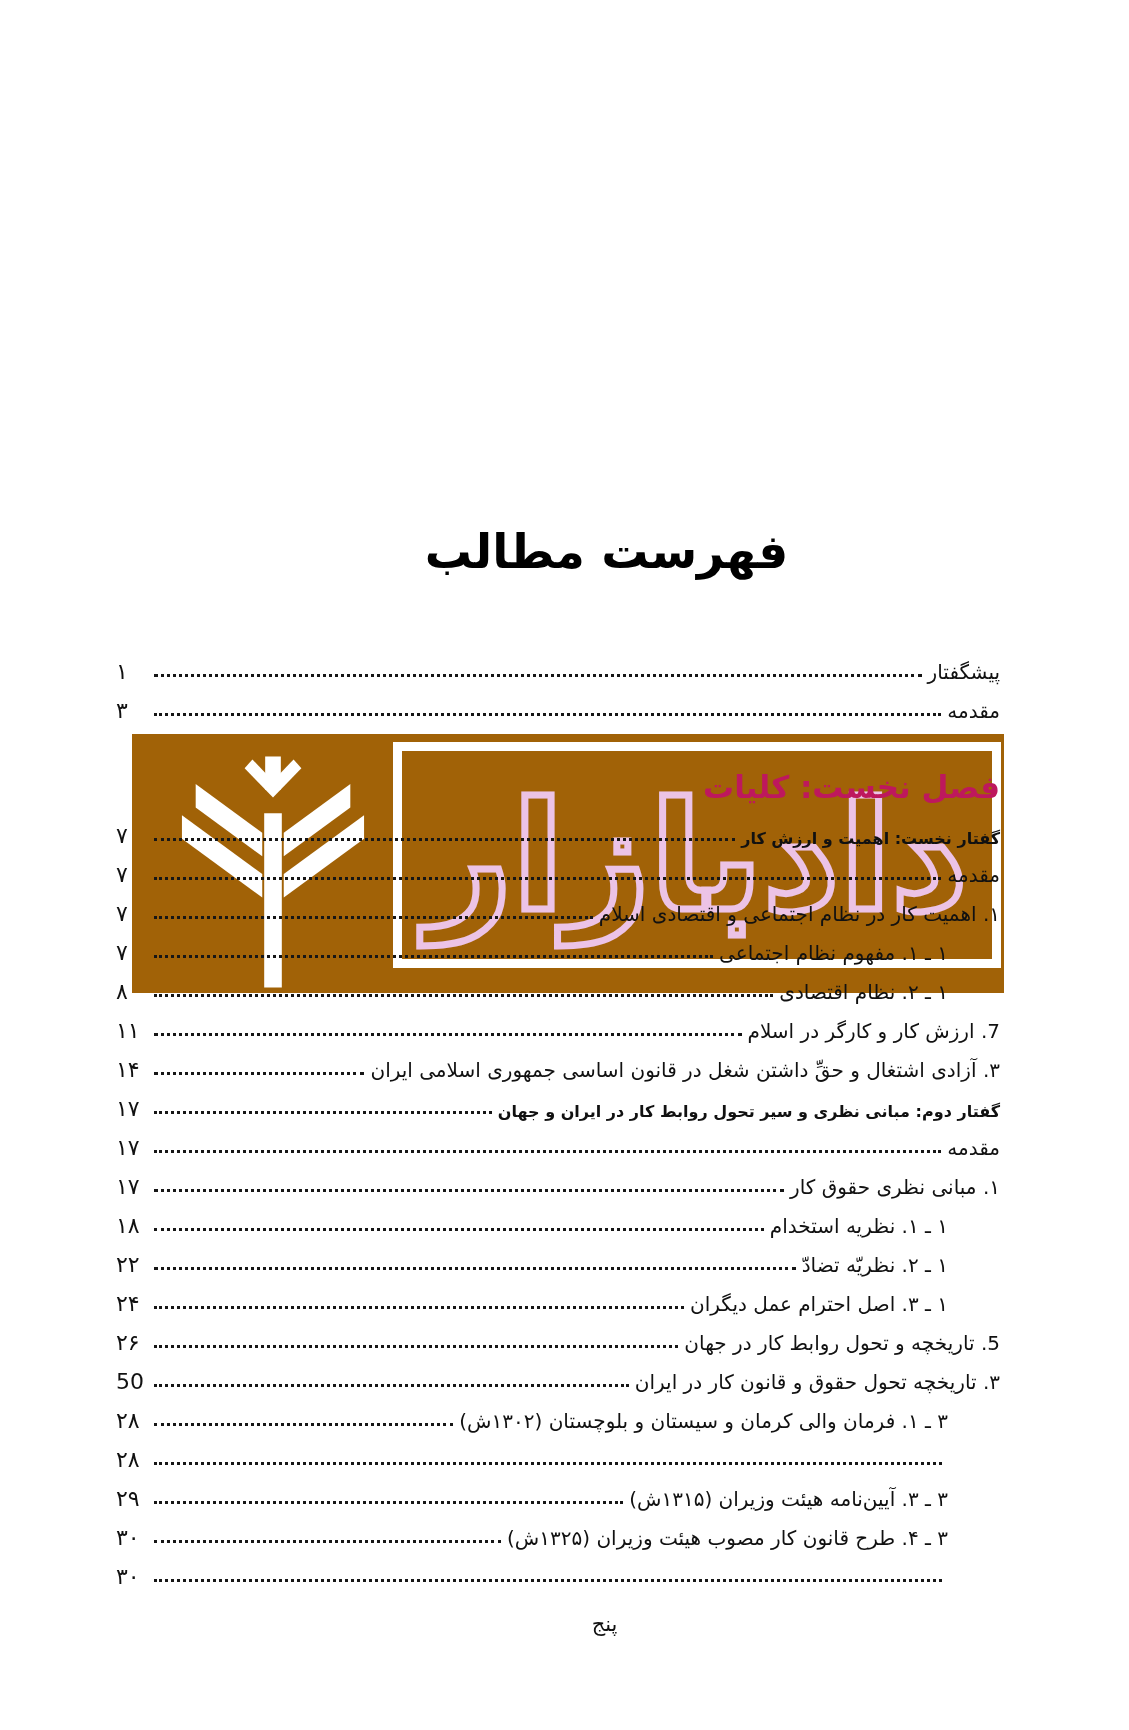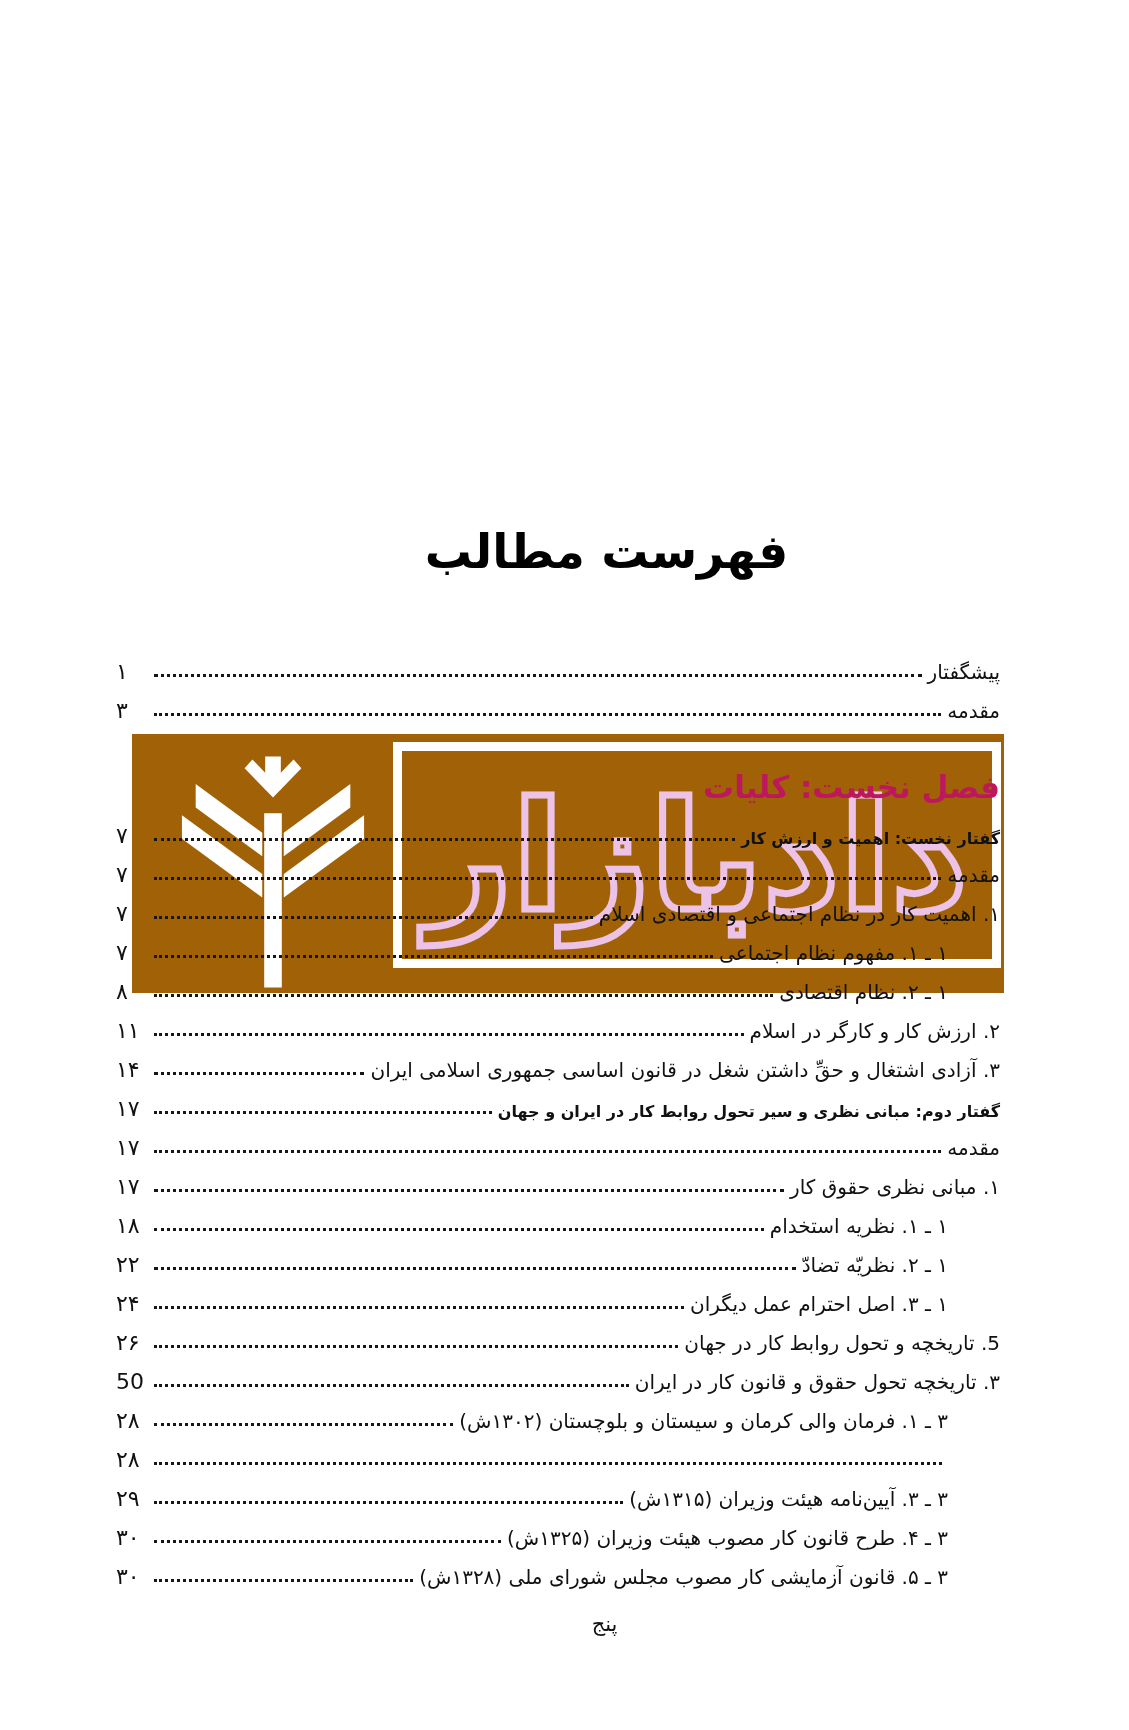--- a/index.html
+++ b/index.html
@@ -123,21 +123,21 @@
       <span class="label">۱ ـ ۱. مفهوم نظام اجتماعی</span>
       <span class="dots"></span>
       <span class="pagenum">۷</span>
     </div>
     <div class="row indent1">
       <span class="label">۱ ـ ۲. نظام اقتصادی</span>
       <span class="dots"></span>
       <span class="pagenum">۸</span>
     </div>
     <div class="row">
-      <span class="label">۲. ارزش کار و کارگر در اسلام</span>
+      <span class="label">7. ارزش کار و کارگر در اسلام</span>
       <span class="dots"></span>
       <span class="pagenum">۱۱</span>
     </div>
     <div class="row">
       <span class="label">۳. آزادی اشتغال و حقِّ داشتن شغل در قانون اساسی جمهوری اسلامی ایران</span>
       <span class="dots"></span>
       <span class="pagenum">۱۴</span>
     </div>
     <div class="row bold">
       <span class="label">گفتار دوم: مبانی نظری و سیر تحول روابط کار در ایران و جهان</span>
@@ -192,19 +192,18 @@
       <span class="label">۳ ـ ۳. آیین‌نامه هیئت وزیران (۱۳۱۵ش)</span>
       <span class="dots"></span>
       <span class="pagenum">۲۹</span>
     </div>
     <div class="row indent1">
       <span class="label">۳ ـ ۴. طرح قانون کار مصوب هیئت وزیران (۱۳۲۵ش)</span>
       <span class="dots"></span>
       <span class="pagenum">۳۰</span>
     </div>
     <div class="row indent1">
-      <span class="label">۳ ـ ۵. قانون آزمایشی کار مصوب مجلس شورای ملی (۱۳۲۸ش)</span>
       <span class="dots"></span>
       <span class="pagenum">۳۰</span>
     </div>
   </div>
 
 <div class="page-footer">پنج</div>
 
 </body></html>

